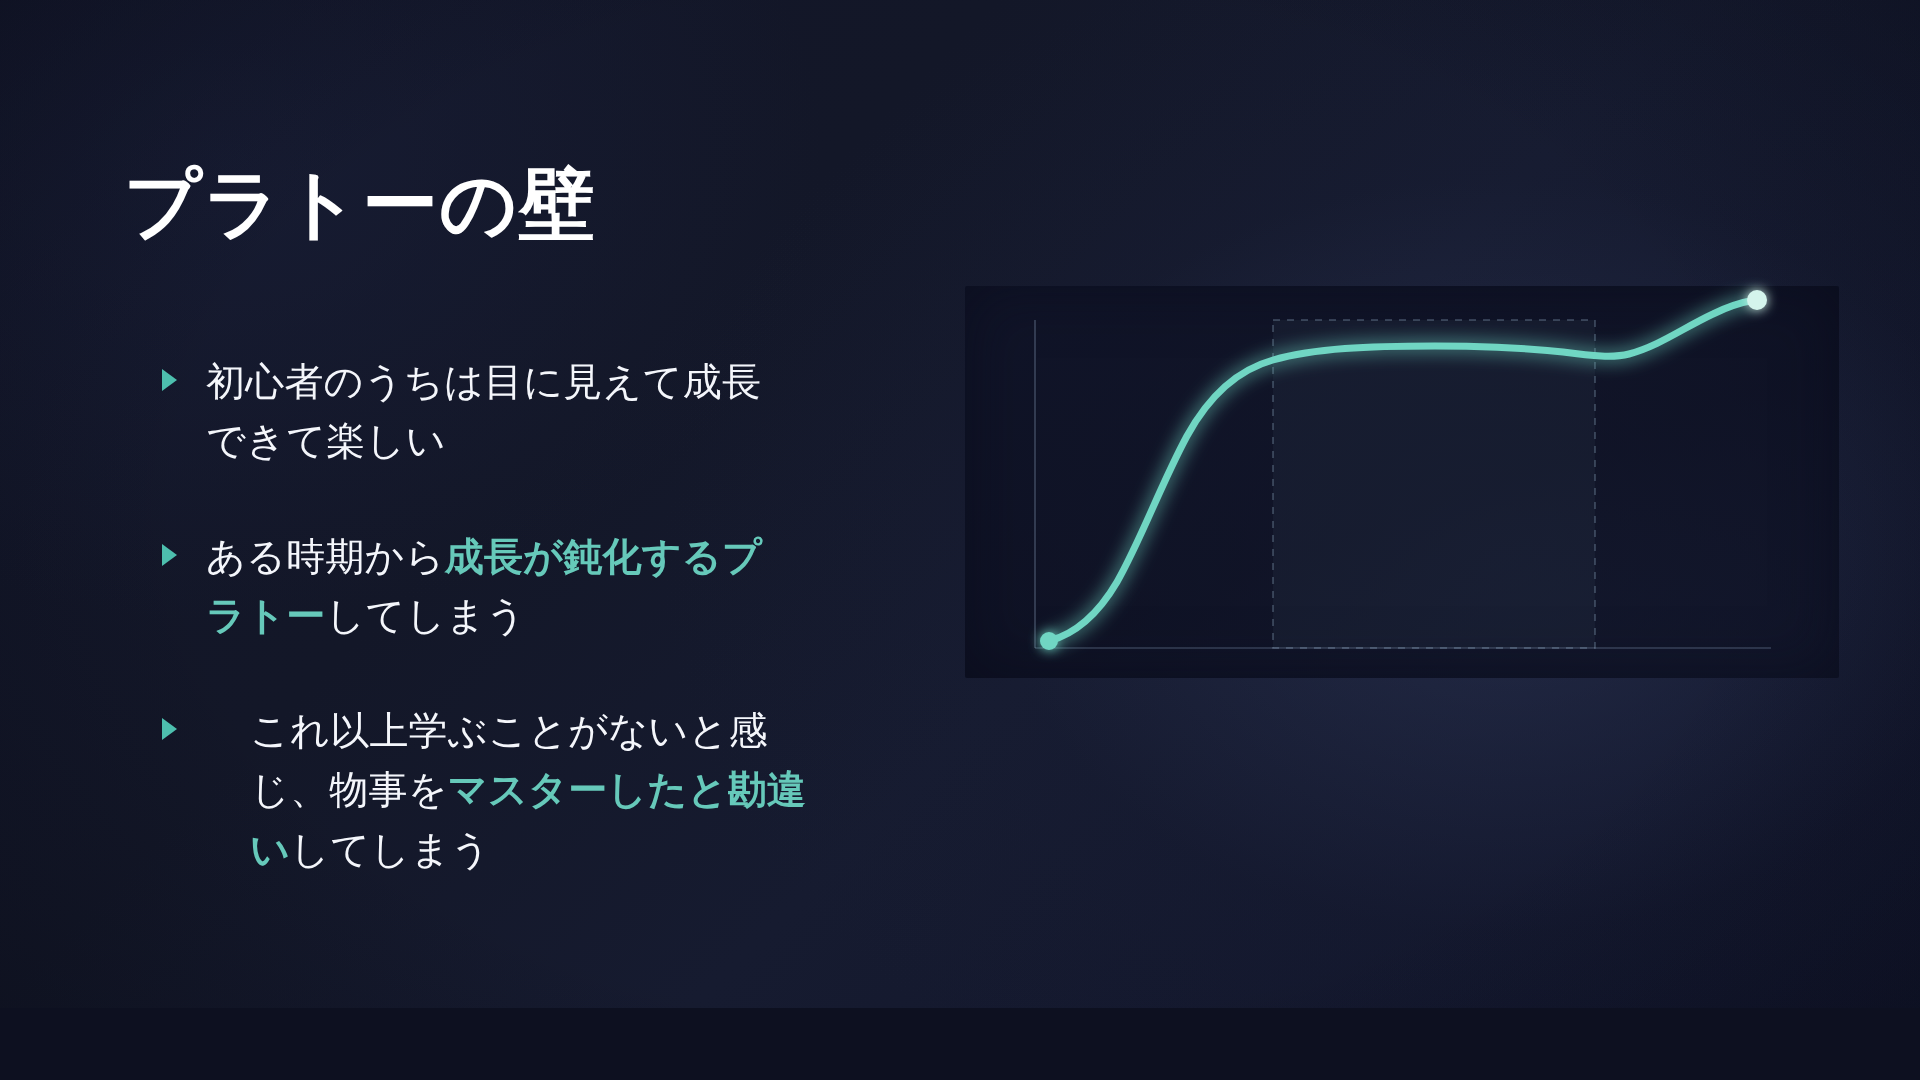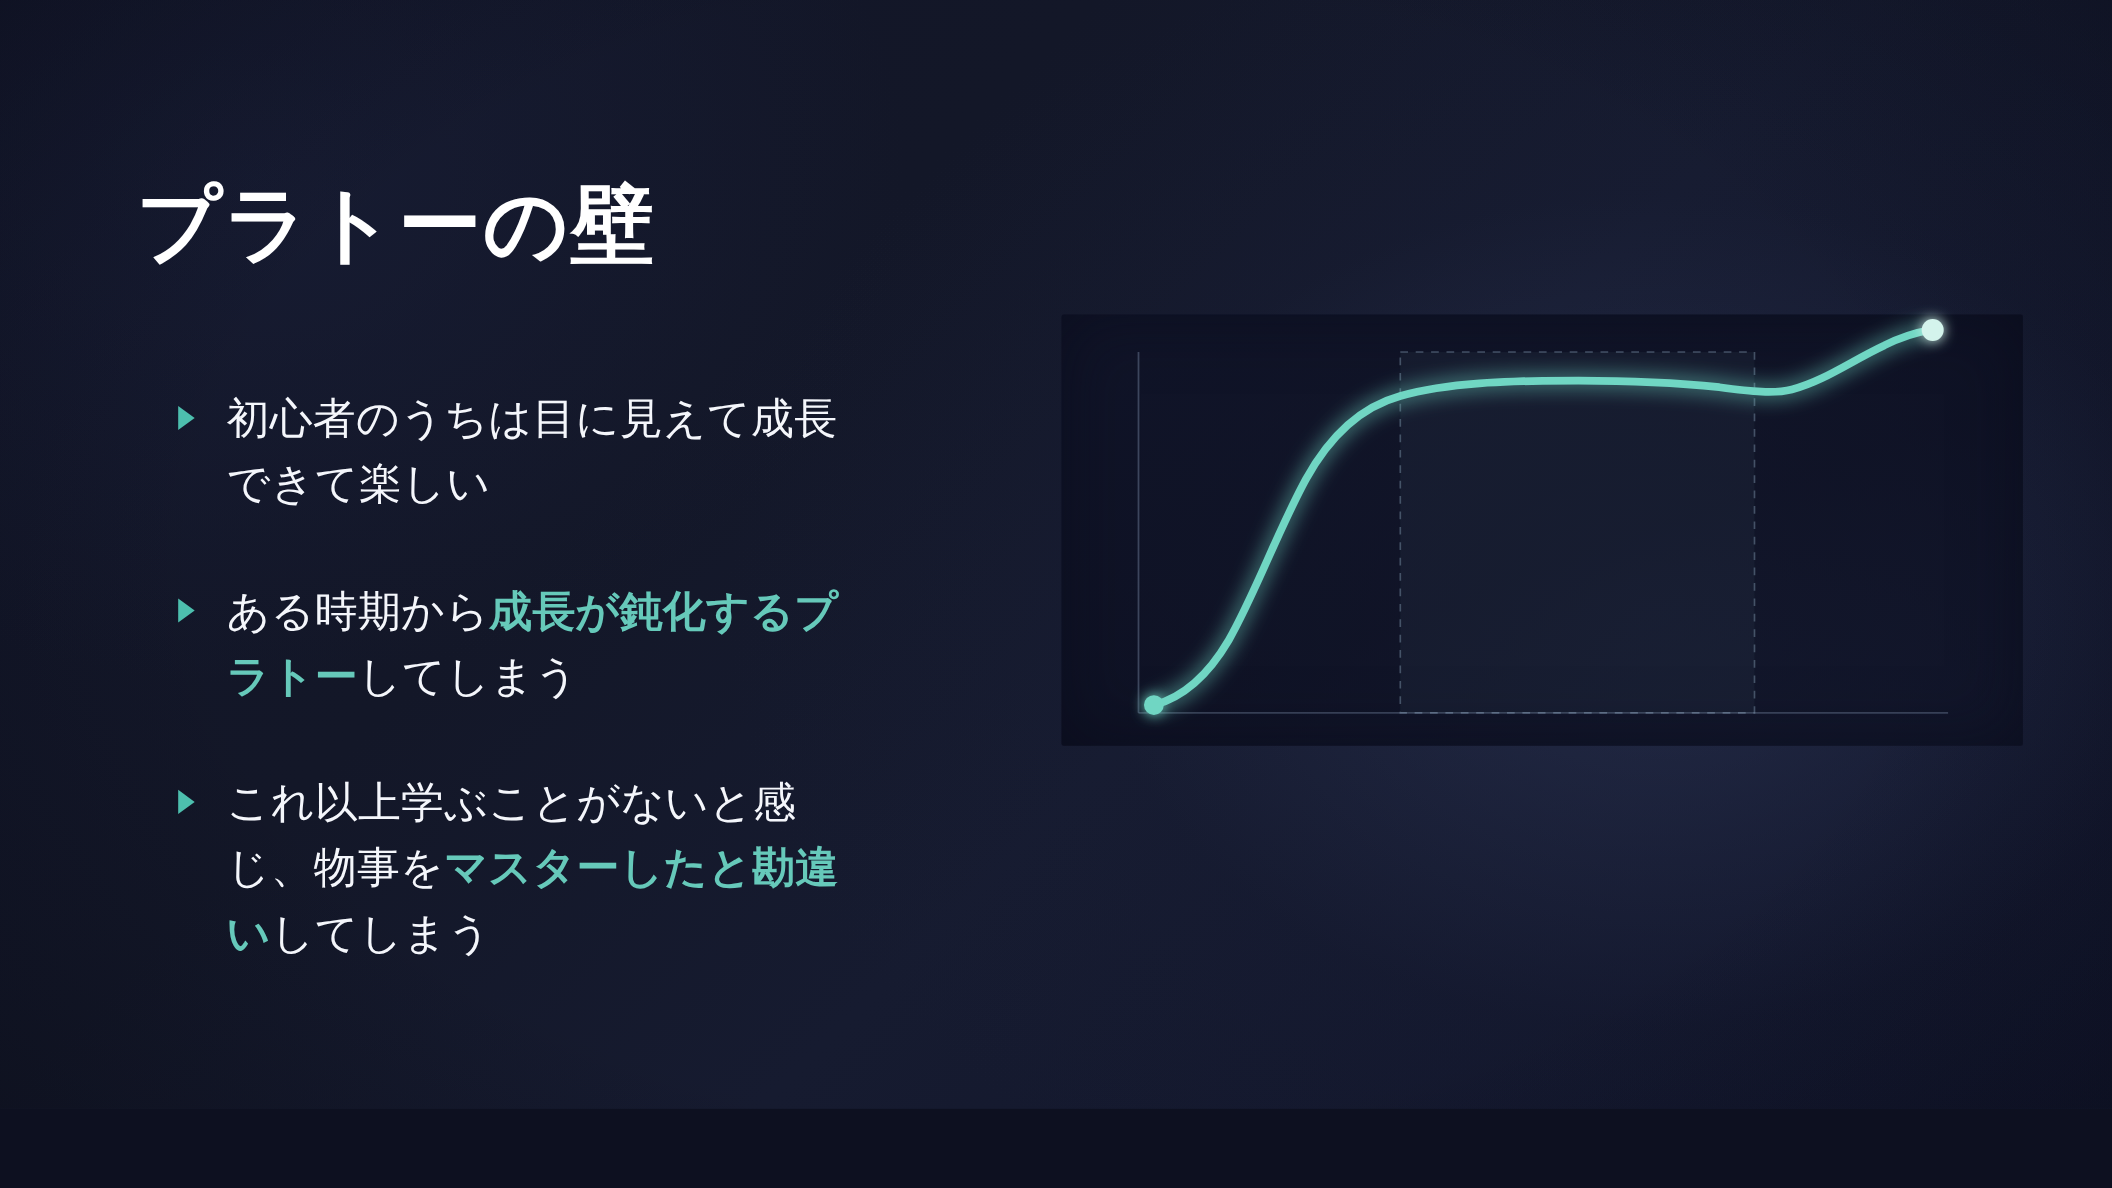--- a/index.html
+++ b/index.html
@@ -53,21 +53,21 @@
     left: 160px;
     top: 352px;
     width: 760px;
   }
   .bullet {
     position: relative;
     display: flex;
     align-items: flex-start;
     margin-bottom: 56px;
   }
-  .bullet:last-child { margin-bottom: 0; }
+  .bullet:last-child { margin-bottom: 0; gap: 44px; }
 
   .bullet-marker {
     flex: 0 0 auto;
     width: 22px;
     height: 26px;
     margin-top: 14px;
     margin-right: 24px;
     position: relative;
   }
   .bullet-marker::before {

